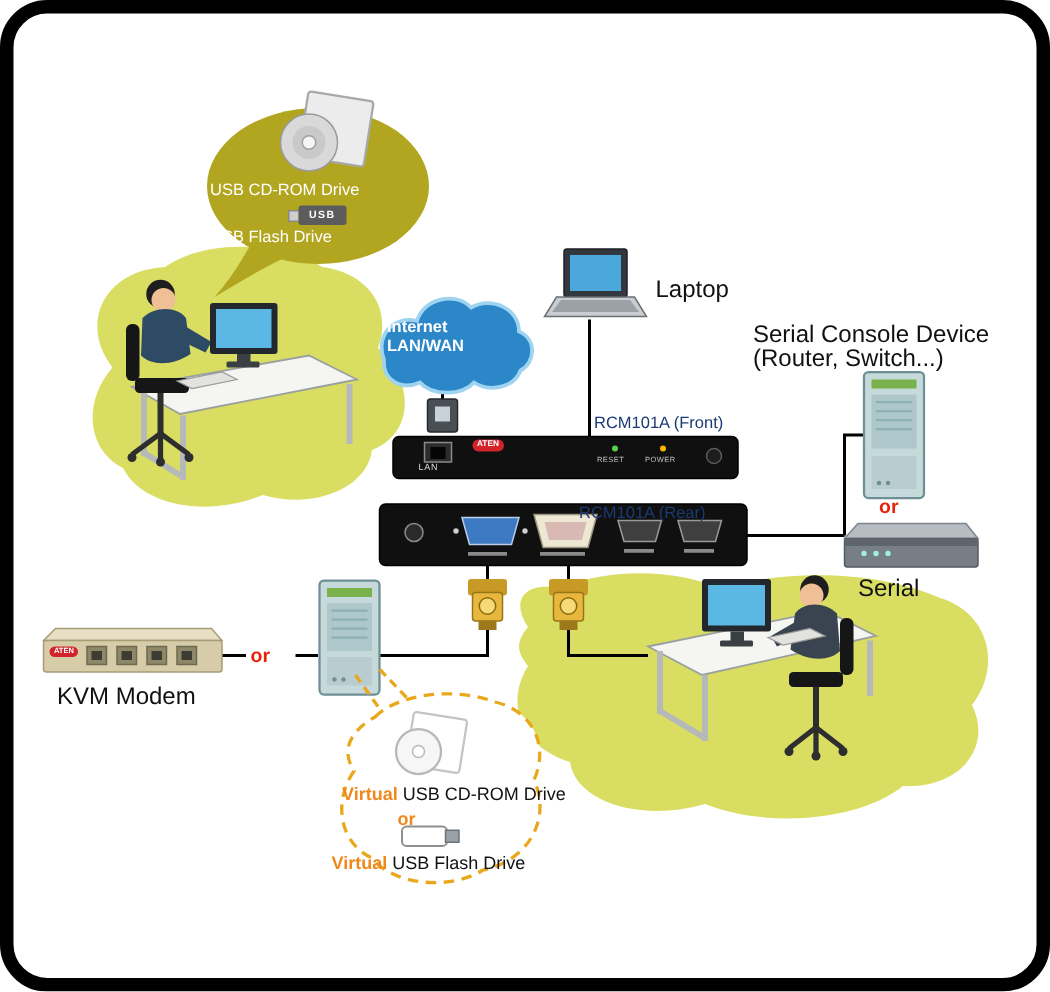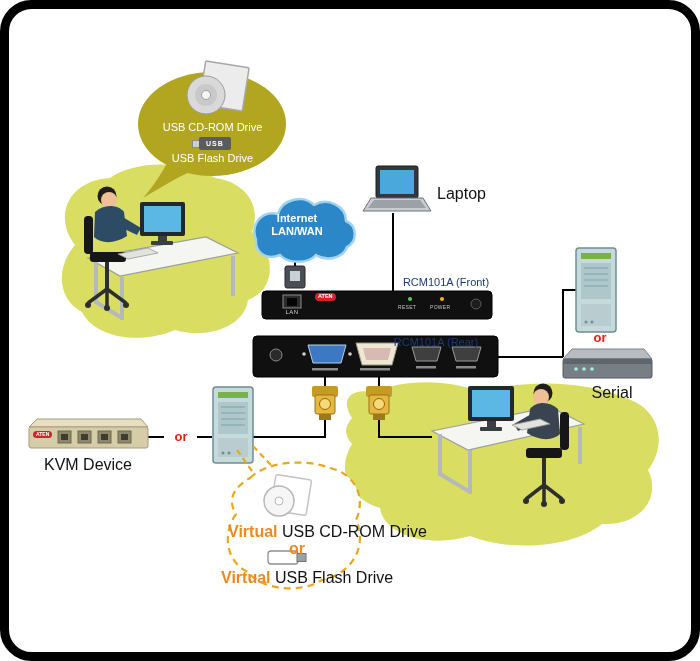--- a/index.html
+++ b/index.html
@@ -1,27 +1,27 @@
 <!DOCTYPE html>
 <html><head>
 <meta charset="utf-8">
 <style>
   *{margin:0;padding:0;box-sizing:border-box}
   html,body{background:#fff}
   body{font-family:"Liberation Sans",sans-serif}
   .stage{position:relative;width:700px;height:661px;overflow:hidden}
   .stage svg.art{position:absolute;left:0;top:0;display:block}
   .lbl{position:absolute;font-size:16px;color:#111;white-space:nowrap;line-height:1.2}
-  .center{text-align:center}
+  .center{}
   .white{color:#fff}
   .bold{font-weight:bold}
   .navy{color:#1a3a75}
   .red{color:#e8220b;font-weight:bold;font-size:13px}
   .orange{color:#f0891c;font-weight:bold}
-  .small10{font-size:16px}
+  .small10{font-size:12px}
   .small11{font-size:11px}
   .tiny{font-size:6px;color:#d8d8d8;letter-spacing:.5px}
   .tiny5{font-size:5px;color:#c0c0c0;letter-spacing:.3px}
   .usb-badge{position:absolute;display:flex;align-items:center}
   .usb-tip{width:7px;height:8px;background:#cfcfcf;border:1px solid #8a8a8a;border-right:none;display:inline-block}
   .usb-body{background:#5c5c5c;color:#fff;font-size:7px;font-weight:bold;padding:2px 7px;border-radius:2px;letter-spacing:1px;line-height:9px}
   .logo{position:absolute;background:#d2232a;color:#fff;font-weight:bold;border-radius:4px;padding:1px 3px;font-size:5.5px;line-height:1}
 </style>
 </head>
 <body>
@@ -203,28 +203,30 @@
   <span class="usb-tip"></span>
   <span class="usb-body">USB</span>
 </div>
 <div class="lbl small11 white center" style="left:140px;top:152px;width:145px">USB Flash Drive</div>
 
 <div class="lbl small11 white bold center" style="left:258px;top:212px;width:78px">Internet</div>
 <div class="lbl small11 white bold center" style="left:258px;top:225px;width:78px">LAN/WAN</div>
 
 <div class="lbl" style="left:437px;top:184px">Laptop</div>
 
+<div class="lbl center" style="left:502px;top:214px;width:180px">Serial Console Device</div>
+<div class="lbl center" style="left:502px;top:230px;width:180px">(Router, Switch...)</div>
 
 <div class="lbl small11 navy center" style="left:396px;top:276px;width:100px">RCM101A (Front)</div>
 <div class="lbl small11 navy center" style="left:386px;top:336px;width:100px">RCM101A (Rear)</div>
 
 <div class="lbl red center" style="left:586px;top:330px;width:28px">or</div>
 <div class="lbl center" style="left:572px;top:383px;width:80px">Serial</div>
 
-<div class="lbl center" style="left:38px;top:455px;width:100px">KVM Device</div>
+<div class="lbl center" style="left:38px;top:455px;width:100px">KVM Modem</div>
 <div class="lbl red center" style="left:167px;top:429px;width:28px">or</div>
 
 <div class="lbl small10 center" style="left:228px;top:522px;width:138px">
   <span class="orange">Virtual</span>
   <span>USB CD-ROM Drive</span>
 </div>
 <div class="lbl small10 orange center" style="left:265px;top:539px;width:64px">or</div>
 <div class="lbl small10 center" style="left:221px;top:568px;width:138px">
   <span class="orange">Virtual</span>
   <span>USB Flash Drive</span>

